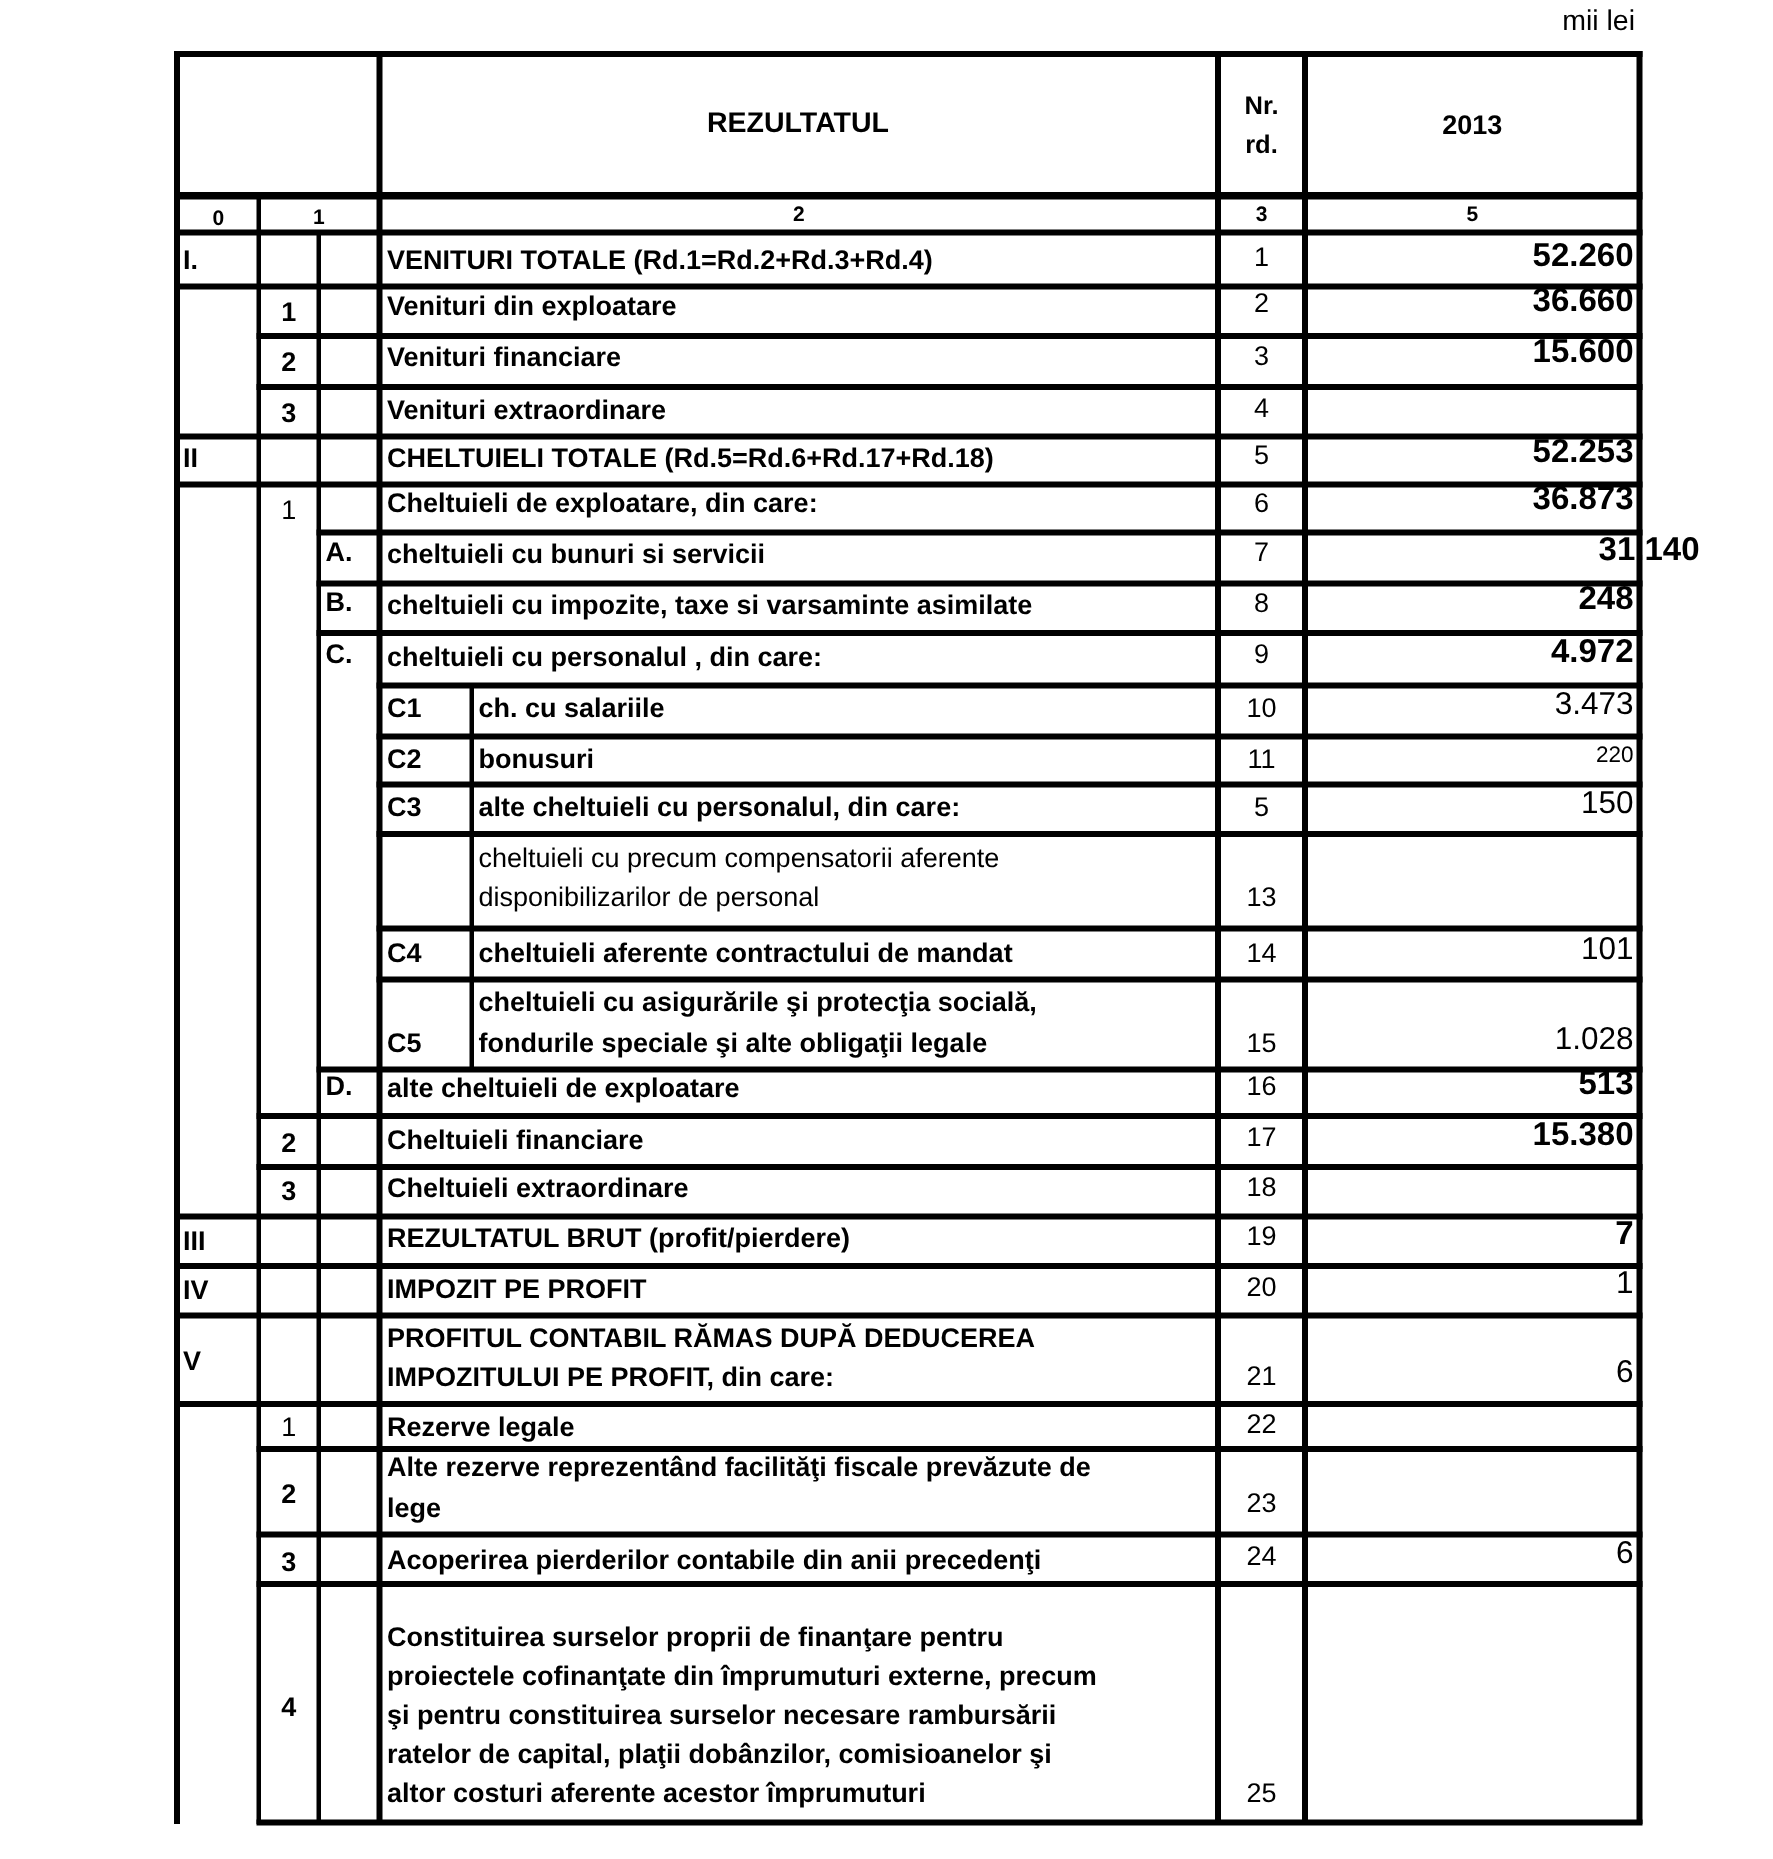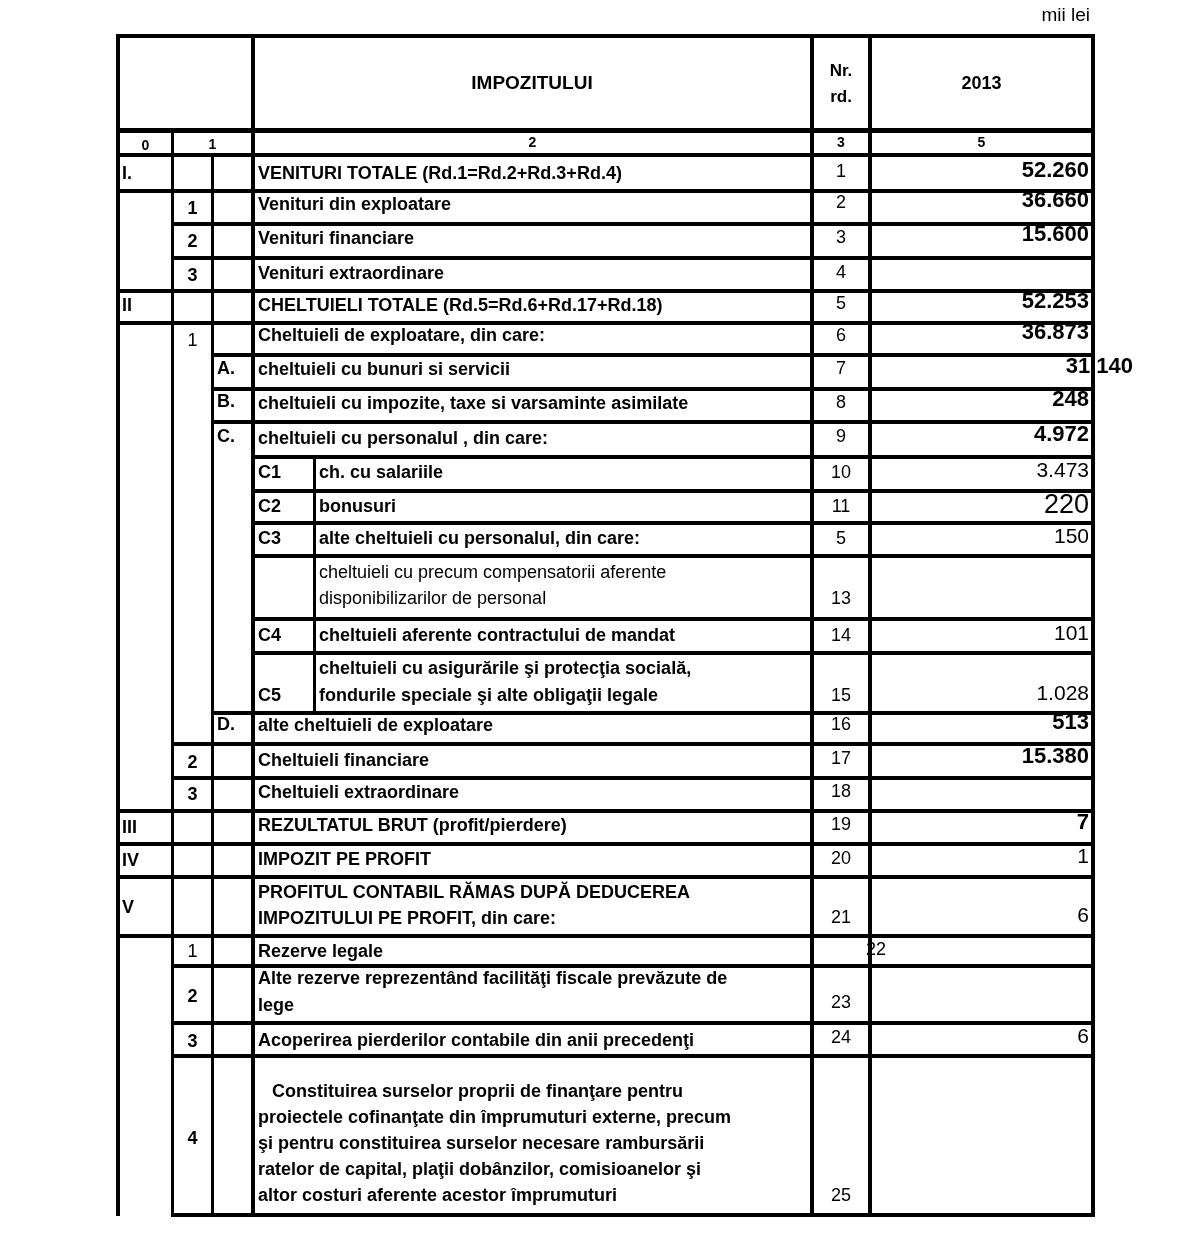--- a/index.html
+++ b/index.html
@@ -66,21 +66,21 @@
   <div class="hl" style="left:211px;top:420px;width:884px;height:4px;"></div>
   <div class="hl" style="left:211px;top:711px;width:884px;height:4px;"></div>
 
   <div class="hl" style="left:251px;top:455px;width:844px;height:4px;"></div>
   <div class="hl" style="left:251px;top:489px;width:844px;height:4px;"></div>
   <div class="hl" style="left:251px;top:521px;width:844px;height:4px;"></div>
   <div class="hl" style="left:251px;top:554px;width:844px;height:4px;"></div>
   <div class="hl" style="left:251px;top:617px;width:844px;height:4px;"></div>
   <div class="hl" style="left:251px;top:651px;width:844px;height:4px;"></div>
 
-  <div class="txt hdr" style="left:254px;top:72px;width:556px;">IMPOZITULUI</div>
+  <div class="txt hdr" style="left:254px;top:72px;width:556px;">REZULTATUL</div>
   <div class="txt hdr" style="left:814px;top:60px;width:54px;font-size:17px;">Nr.</div>
   <div class="txt hdr" style="left:814px;top:86px;width:54px;font-size:17px;">rd.</div>
   <div class="txt hdr" style="left:872px;top:72px;width:219px;font-size:18px;">2013</div>
 
   <div class="txt small" style="left:120px;top:134px;width:51px;">0</div>
   <div class="txt small" style="left:174px;top:133px;width:77px;">1</div>
   <div class="txt small" style="left:255px;top:131px;width:555px;">2</div>
   <div class="txt small" style="left:814px;top:131px;width:54px;">3</div>
   <div class="txt small" style="left:872px;top:131px;width:219px;">5</div>
 
@@ -130,21 +130,21 @@
   <div class="txt val big" style="left:872px;top:423px;width:217px;">4.972</div>
 
   <div class="txt b" style="left:258px;top:461px;">C1</div>
   <div class="txt b" style="left:319px;top:461px;">ch. cu salariile</div>
   <div class="txt rnum" style="left:814px;top:461px;width:54px;">10</div>
   <div class="txt val" style="left:872px;top:459px;width:217px;font-size:21px;">3.473</div>
 
   <div class="txt b" style="left:258px;top:495px;">C2</div>
   <div class="txt b" style="left:319px;top:495px;">bonusuri</div>
   <div class="txt rnum" style="left:814px;top:495px;width:54px;">11</div>
-  <div class="txt val" style="left:872px;top:493px;width:217px;font-size:27px;">220</div>
+  <div class="txt val" style="left:872px;top:493px;width:217px;font-size:15px;">220</div>
 
   <div class="txt b" style="left:258px;top:527px;">C3</div>
   <div class="txt b" style="left:319px;top:527px;">alte cheltuieli  cu personalul, din care:</div>
   <div class="txt rnum" style="left:814px;top:527px;width:54px;">5</div>
   <div class="txt val" style="left:872px;top:525px;width:217px;font-size:21px;">150</div>
 
   <div class="txt" style="left:319px;top:561px;"> cheltuieli cu precum compensatorii aferente</div>
   <div class="txt" style="left:319px;top:587px;">disponibilizarilor de personal</div>
   <div class="txt rnum" style="left:814px;top:587px;width:54px;">13</div>
   <div class="txt val" style="left:872px;top:587px;width:217px;"></div>
@@ -186,36 +186,36 @@
   <div class="txt val" style="left:872px;top:845px;width:217px;font-size:21px;">1</div>
 
   <div class="txt b" style="left:122px;top:896px;">V</div>
   <div class="txt b" style="left:258px;top:881px;">PROFITUL CONTABIL RĂMAS DUPĂ DEDUCEREA</div>
   <div class="txt b" style="left:258px;top:907px;">IMPOZITULUI PE PROFIT, din care:</div>
   <div class="txt rnum" style="left:814px;top:906px;width:54px;">21</div>
   <div class="txt val" style="left:872px;top:904px;width:217px;font-size:21px;">6</div>
 
   <div class="txt cnum" style="left:174px;top:940px;width:37px;">1</div>
   <div class="txt b" style="left:258px;top:940px;">Rezerve legale</div>
-  <div class="txt rnum" style="left:814px;top:938px;width:54px;padding-left:35px;">22</div>
+  <div class="txt rnum" style="left:814px;top:938px;width:54px;">22</div>
   <div class="txt val" style="left:872px;top:938px;width:217px;"></div>
 
   <div class="txt b cnum" style="left:174px;top:985px;width:37px;">2</div>
   <div class="txt b" style="left:258px;top:967px;">Alte rezerve reprezentând facilităţi fiscale prevăzute de</div>
   <div class="txt b" style="left:258px;top:994px;">lege</div>
   <div class="txt rnum" style="left:814px;top:991px;width:54px;">23</div>
   <div class="txt val" style="left:872px;top:991px;width:217px;"></div>
 
   <div class="txt b cnum" style="left:174px;top:1030px;width:37px;">3</div>
   <div class="txt b" style="left:258px;top:1029px;">Acoperirea pierderilor contabile din anii precedenţi</div>
   <div class="txt rnum" style="left:814px;top:1026px;width:54px;">24</div>
   <div class="txt val" style="left:872px;top:1025px;width:217px;font-size:21px;">6</div>
 
   <div class="txt b cnum" style="left:174px;top:1127px;width:37px;">4</div>
-  <div class="txt b" style="left:258px;top:1080px;margin-left:14px;">Constituirea surselor proprii de finanţare pentru</div>
+  <div class="txt b" style="left:258px;top:1080px;">Constituirea surselor proprii de finanţare pentru</div>
   <div class="txt b" style="left:258px;top:1106px;">proiectele cofinanţate din împrumuturi externe, precum</div>
   <div class="txt b" style="left:258px;top:1132px;">şi pentru constituirea surselor necesare rambursării</div>
   <div class="txt b" style="left:258px;top:1184px;">altor costuri aferente acestor împrumuturi</div>
   <div class="txt b" style="left:258px;top:1158px;">ratelor de capital, plaţii dobânzilor, comisioanelor şi</div>
   <div class="txt rnum" style="left:814px;top:1184px;width:54px;">25</div>
   <div class="txt val" style="left:872px;top:1184px;width:217px;"></div>
 
 </div>
 
 </body></html>

